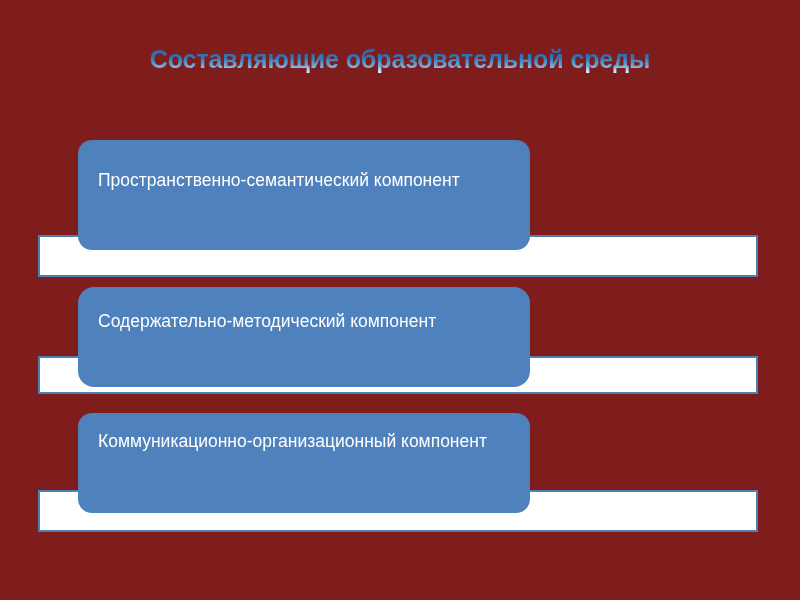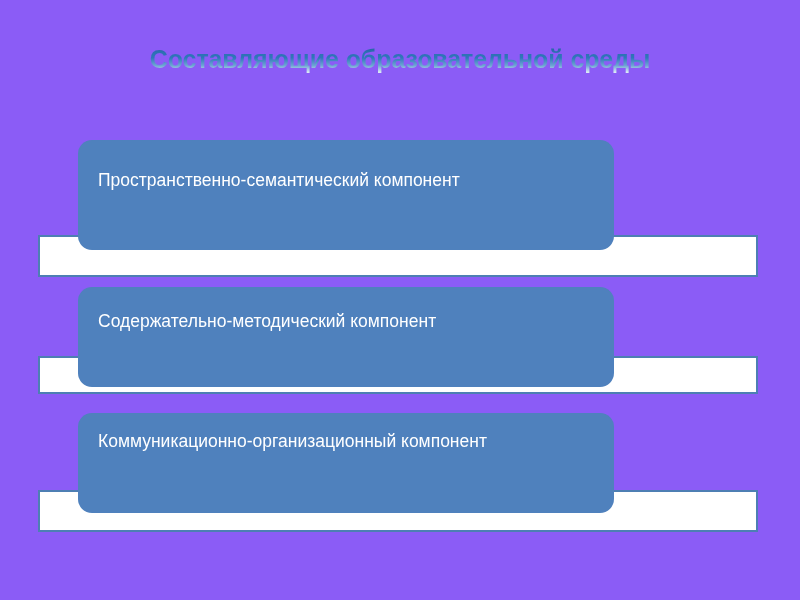--- a/index.html
+++ b/index.html
@@ -12,21 +12,21 @@
     height: 600px;
     background: #ffffff;
     font-family: "Liberation Sans", "DejaVu Sans", sans-serif;
     overflow: hidden;
   }
 
   #slide {
     position: relative;
     width: 800px;
     height: 600px;
-    background: #8b5cf6;
+    background: #7f1d1d;
   }
 
   
   .slide-title {
     position: absolute;
     left: 0;
     top: 44px;
     width: 800px;
     text-align: center;
     font-size: 25px;
@@ -69,28 +69,28 @@
   }
   .row-1 .outline-box { top: 95px;  height: 42px; }
   .row-2 .outline-box { top: 69px;  height: 38px; }
   .row-3 .outline-box { top: 77px;  height: 42px; }
 
   
   .filled-box {
     position: absolute;
     left: 78px;
     top: 0;
-    width: 536px;
+    width: 452px;
     height: 110px;
     background: #4f81bd;
     border-radius: 14px;
     box-sizing: border-box;
     padding: 28px 22px 0 20px;
   }
-  .row-2 .filled-box { height: 100px; padding-top: 22px; }
+  .row-2 .filled-box { height: 100px; padding-top: 22px; border-radius: 16px; }
   .row-3 .filled-box { height: 100px; padding-top: 16px; }
 
   .filled-box-label {
     display: block;
     color: #ffffff;
     font-size: 17.5px;
     line-height: 25px;
     font-weight: normal;
     letter-spacing: 0px;
     max-width: 440px;

